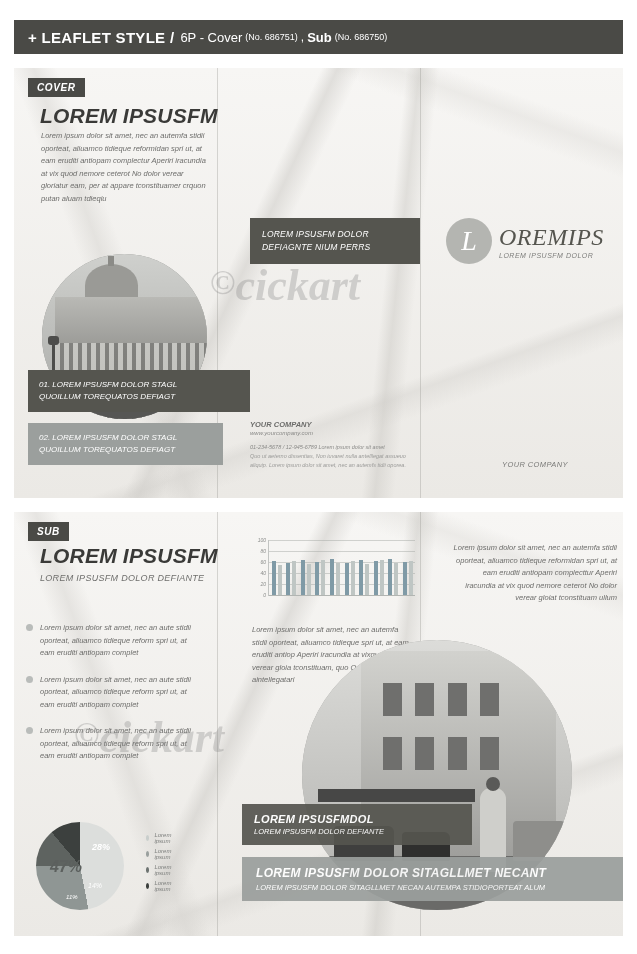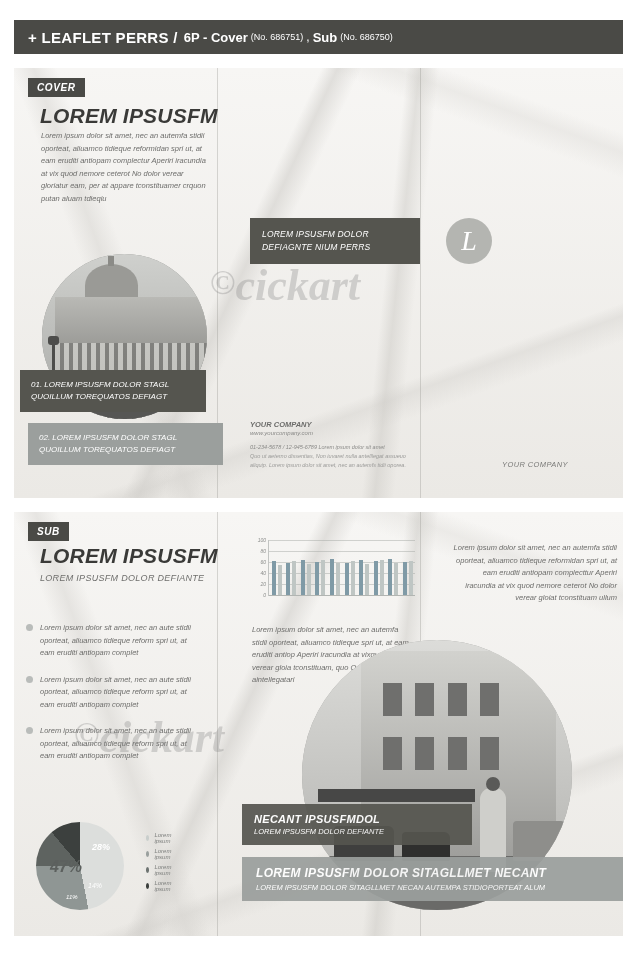--- a/index.html
+++ b/index.html
@@ -11,21 +11,21 @@
     overflow:hidden;
     position:relative;
   }
   
   .top-bar{
     position:absolute;left:14px;top:20px;width:609px;height:34px;
     background:#4a4a46;color:#ffffff;display:flex;align-items:center;
     padding-left:14px;box-sizing:border-box;
   }
   .top-bar .t1{font-size:15px;font-weight:bold;letter-spacing:.3px;}
-  .top-bar .t2{font-size:13px;font-weight:bold;margin-left:4px;}
+  .top-bar .t2{font-size:13px;font-weight:normal;margin-left:4px;}
   .top-bar .t3{font-size:9px;font-weight:normal;margin-left:3px;}
   .top-bar .sep{font-size:12px;margin:0 3px;}
   .top-bar .t4{font-size:13px;font-weight:bold;}
   .top-bar .t5{font-size:9px;margin-left:3px;}
 
   
   .panel{
     position:absolute;left:14px;width:609px;
     background:#f2f1ee;
     overflow:hidden;
@@ -130,21 +130,21 @@
   .street .car{position:absolute;bottom:18%;background:#3f3f3e;border-radius:4px 6px 2px 2px;}
   .street .awn{position:absolute;background:#474746;}
   .street .person{position:absolute;bottom:14%;width:26px;height:84px;background:#cfcfcb;border-radius:11px 11px 4px 4px;}
   .street .person:before{content:"";position:absolute;left:50%;top:-11px;margin-left:-7px;width:14px;height:14px;border-radius:50%;background:#5a5a58;}
   .circle-mask{position:absolute;border-radius:50%;overflow:hidden;}
 </style>
 </head>
 <body>
 
 <div class="top-bar">
-  <span class="t1">+ LEAFLET PERRS /</span>
+  <span class="t1">+ LEAFLET STYLE /</span>
   <span class="t2" style="margin-left:6px;">6P - Cover</span>
   <span class="t3">(No. 686751)</span>
   <span class="sep">,</span>
   <span class="t4">Sub</span>
   <span class="t5">(No. 686750)</span>
 </div>
 
 <div class="panel" id="cover-panel">
   <div class="marble"></div>
   <div class="fold" style="left:203px;"></div>
@@ -159,21 +159,21 @@
     <div class="bld">
       <div class="sky"></div>
       <div class="dome"></div>
       <div class="mass"></div>
       <div class="cols"></div>
       <div class="base"></div>
       <div class="lamp"></div>
     </div>
   </div>
 
-  <div class="dark-box" style="position:absolute;left:6px;top:302px;width:186px;padding:9px 11px;box-sizing:border-box;">
+  <div class="dark-box" style="position:absolute;left:14px;top:302px;width:222px;padding:9px 11px;box-sizing:border-box;">
     <div style="font-size:8px;line-height:12px;">01. LOREM IPSUSFM DOLOR STAGL</div>
     <div style="font-size:8px;line-height:12px;">QUOILLUM TOREQUATOS DEFIAGT</div>
   </div>
 
   <div class="gray-box" style="position:absolute;left:14px;top:355px;width:195px;padding:9px 11px;box-sizing:border-box;">
     <div style="font-size:8px;line-height:12px;">02. LOREM IPSUSFM DOLOR STAGL</div>
     <div style="font-size:8px;line-height:12px;">QUOILLUM TOREQUATOS DEFIAGT</div>
   </div>
 
   <div class="dark-box" style="position:absolute;left:236px;top:150px;width:170px;padding:10px 12px;box-sizing:border-box;">
@@ -184,20 +184,24 @@
   <div style="position:absolute;left:236px;top:352px;">
     <div style="font-size:7.5px;font-weight:bold;color:#6c6c6a;">YOUR COMPANY</div>
     <div style="font-size:6px;color:#8a8a88;margin-top:1px;">www.yourcompany.com</div>
     <div style="font-size:5.5px;color:#8a8a88;margin-top:8px;">01-234-5678  /  12-945-6789   Lorem ipsum dolor sit amet</div>
     <div style="font-size:5.5px;color:#9a9a98;line-height:8.5px;width:160px;margin-top:2px;">Quo ut aeterno dissentias, Non iuvaret nulla antelllegat assueuo aliquip. Lorem ipsum dolor sit amet, nec an autemfs tidii oporea.</div>
   </div>
 
   <div style="position:absolute;left:432px;top:150px;display:flex;align-items:center;">
     <div class="logo-circle">
       <span>L</span>
+    </div>
+    <div style="margin-left:7px;">
+      <div style="font-family:'Liberation Serif',serif;font-size:24px;color:#55554f;letter-spacing:.5px;">OREMIPS</div>
+      <div style="font-size:7px;color:#7d7d7b;letter-spacing:.5px;margin-top:1px;">LOREM IPSUSFM DOLOR</div>
     </div>
   </div>
 
   <div style="position:absolute;left:488px;top:392px;font-size:7.5px;color:#7b7b79;letter-spacing:.4px;">YOUR COMPANY</div>
 
   <div class="wm" style="left:196px;top:192px;">
     <span class="c">©</span><span>cickart</span>
   </div>
 </div>
 
@@ -337,21 +341,21 @@
     <div class="win" style="left:66%;top:36%;width:7%;height:12%;"></div>
     <div class="awn" style="left:6%;top:55%;width:58%;height:5%;"></div>
     <div class="road"></div>
     <div class="car" style="left:12%;width:22%;height:13%;"></div>
     <div class="car" style="left:37%;width:18%;height:11%;background:#2f2f2e;"></div>
     <div class="car" style="left:78%;width:20%;height:15%;background:#8e8e8b;"></div>
     <div class="person" style="left:66%;"></div>
   </div>
 
   <div class="dark-box" style="position:absolute;left:228px;top:292px;width:230px;padding:9px 12px;box-sizing:border-box;opacity:.92;">
-    <div style="font-size:11px;font-weight:bold;letter-spacing:.3px;">NECANT IPSUSFMDOL</div>
+    <div style="font-size:11px;font-weight:bold;letter-spacing:.3px;">LOREM IPSUSFMDOL</div>
     <div style="font-size:7.5px;margin-top:2px;">LOREM IPSUSFM DOLOR DEFIANTE</div>
   </div>
 
   <div class="gray-box" style="position:absolute;left:228px;top:345px;right:0;padding:9px 14px;box-sizing:border-box;opacity:.93;">
     <div style="font-size:12px;font-weight:bold;letter-spacing:.3px;">LOREM IPSUSFM DOLOR SITAGLLMET NECANT</div>
     <div style="font-size:7.5px;margin-top:3px;">LOREM IPSUSFM DOLOR SITAGLLMET NECAN AUTEMPA STIDIOPORTEAT ALUM</div>
   </div>
 
   <div class="wm" style="left:60px;top:200px;">
     <span class="c">©</span><span>cickart</span>

